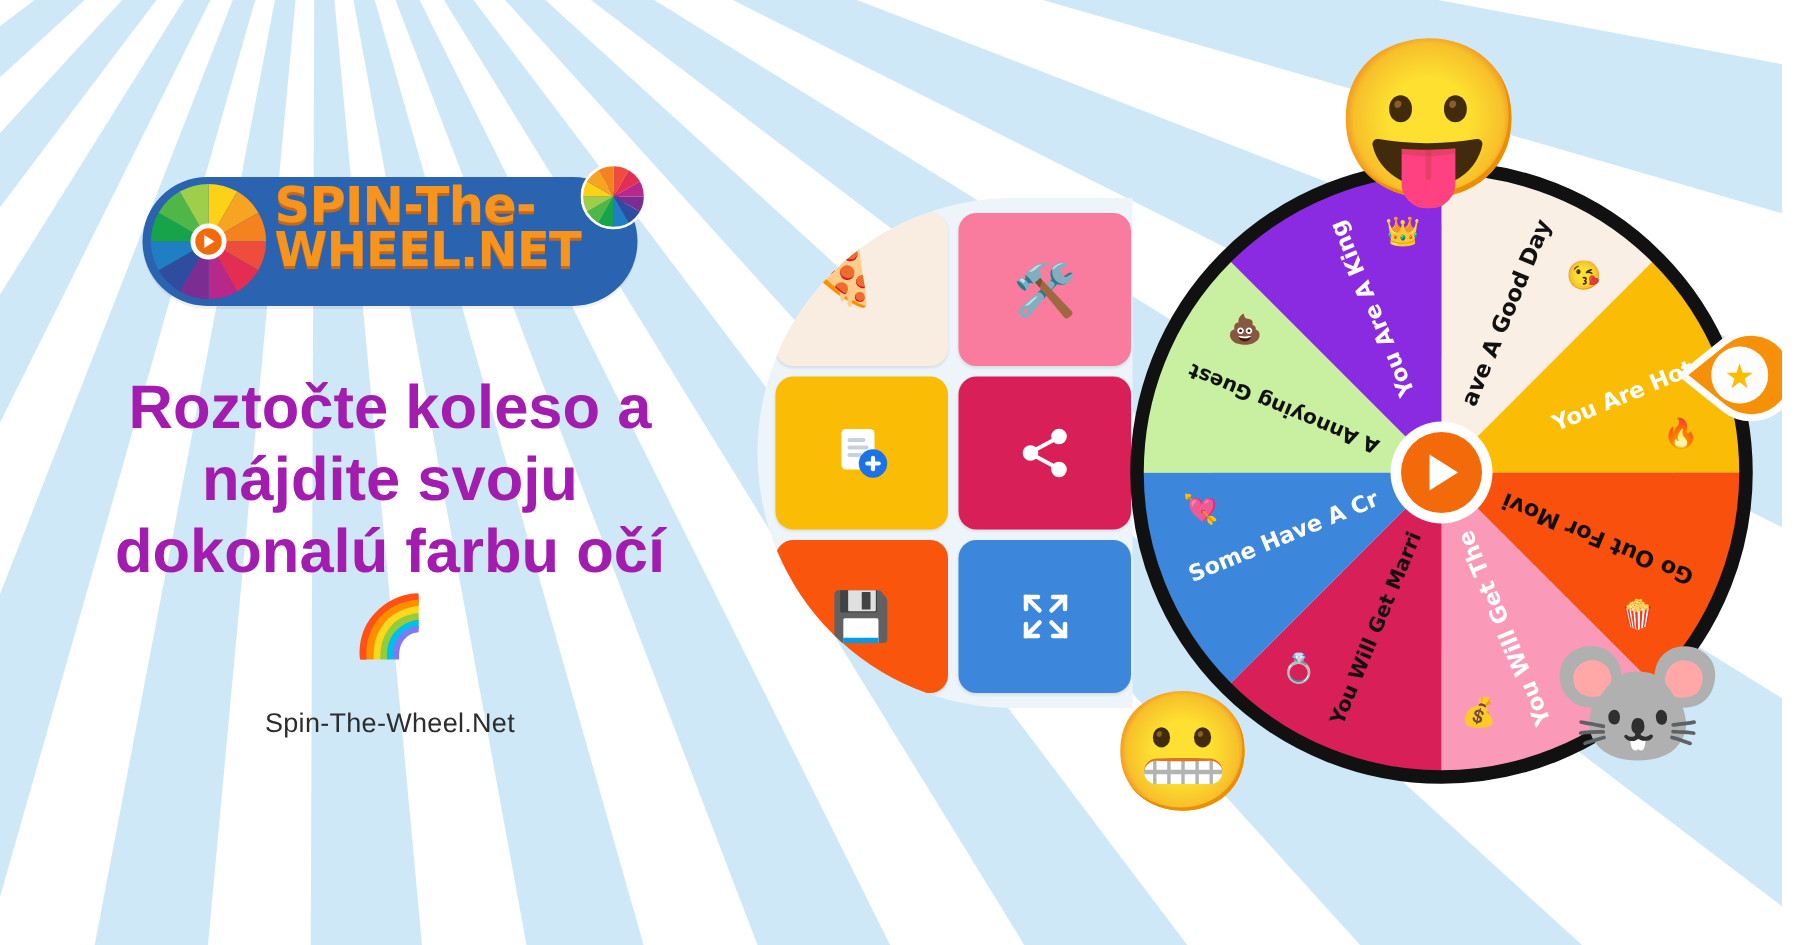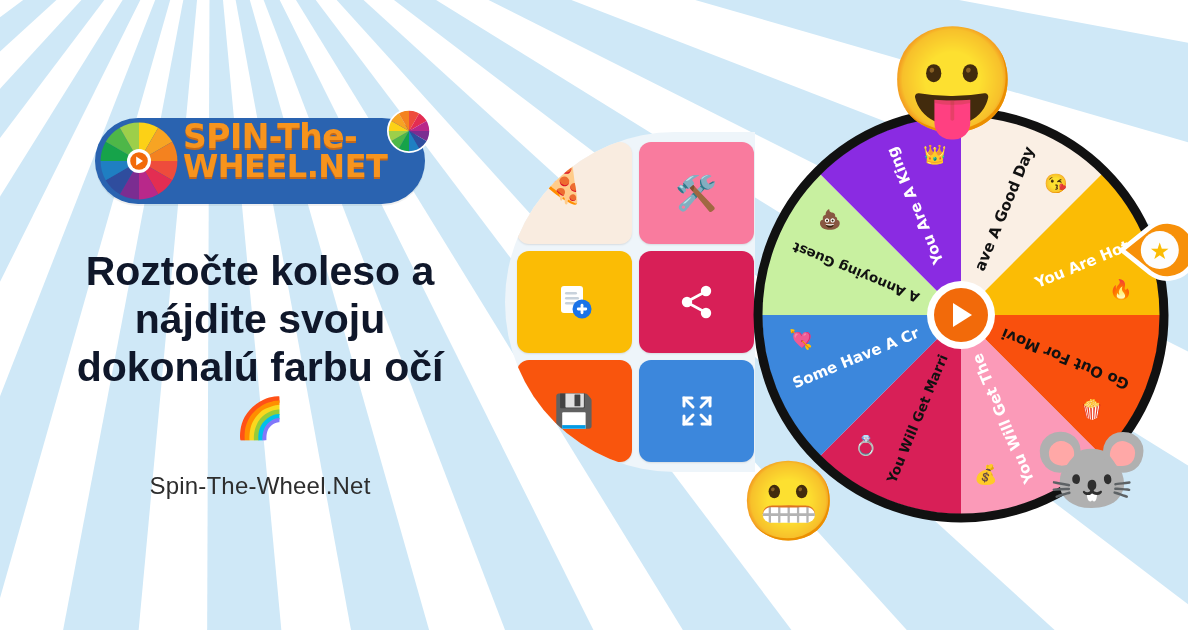--- a/index.html
+++ b/index.html
@@ -38,26 +38,26 @@
     text-shadow:0 2px 0 #c4691a;
     font-family:"DejaVu Sans", sans-serif;
   }
   .logo-text .l2{ font-size:32px; display:block; }
 
   
   .headline{
     margin-top:44px;
     width:440px; text-align:center;
     font-size:41px; font-weight:700; line-height:1.17;
-    color:#0f172a;
+    color:#a21caf;
     font-family:"Liberation Sans", sans-serif;
   }
   .rainbow{ margin-top:6px; font-size:40px; line-height:1; }
   .site-note{
-    margin-top:34px; font-size:24px; color:#2d2d2d; letter-spacing:.2px;
+    margin-top:34px; font-size:18px; color:#2d2d2d; letter-spacing:.2px;
   }
 
   
   .tiles{
     position:absolute; left:505px; top:132px;
     width:250px; height:340px;
     background:#eef5fa;
     border-radius:170px 0 0 170px;
     padding:10px 0 10px 12px;
     display:grid;

